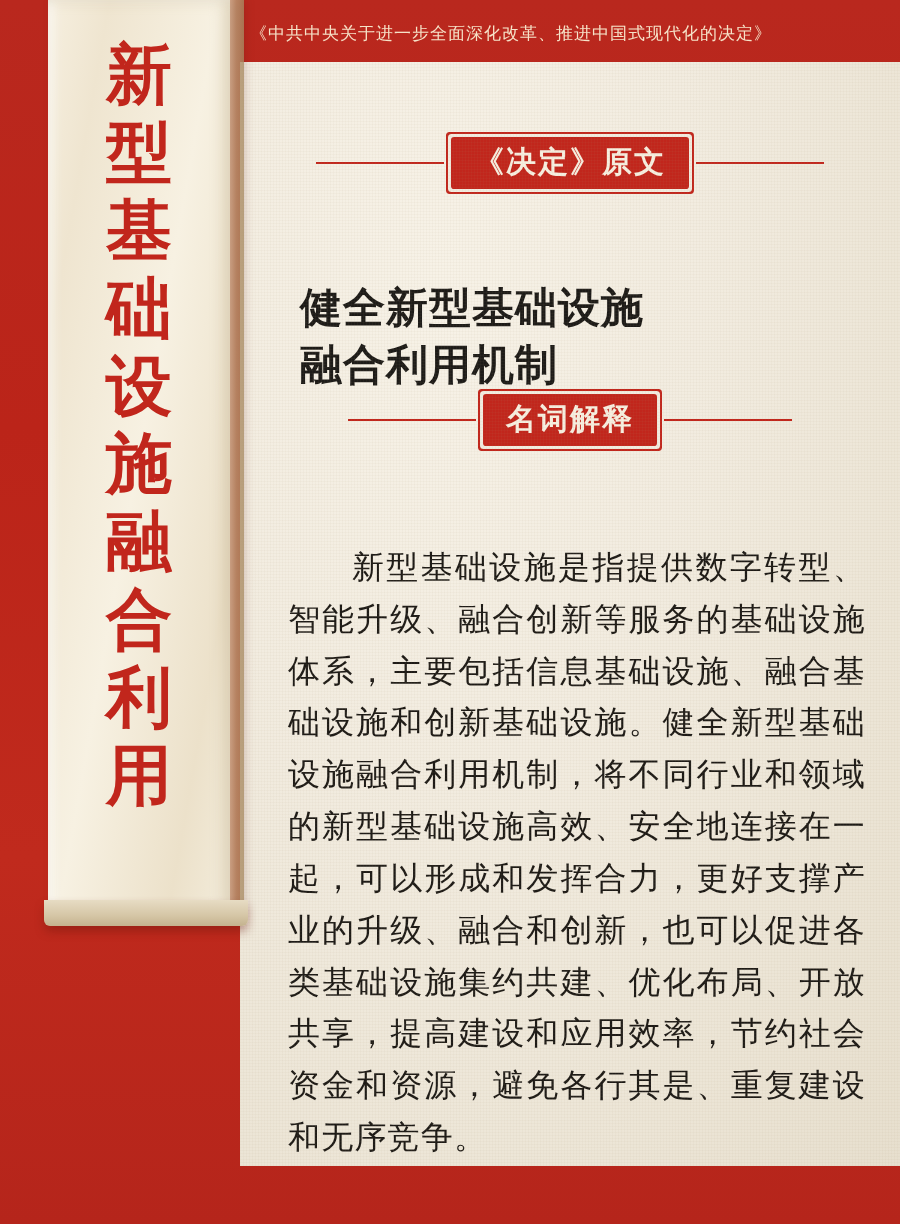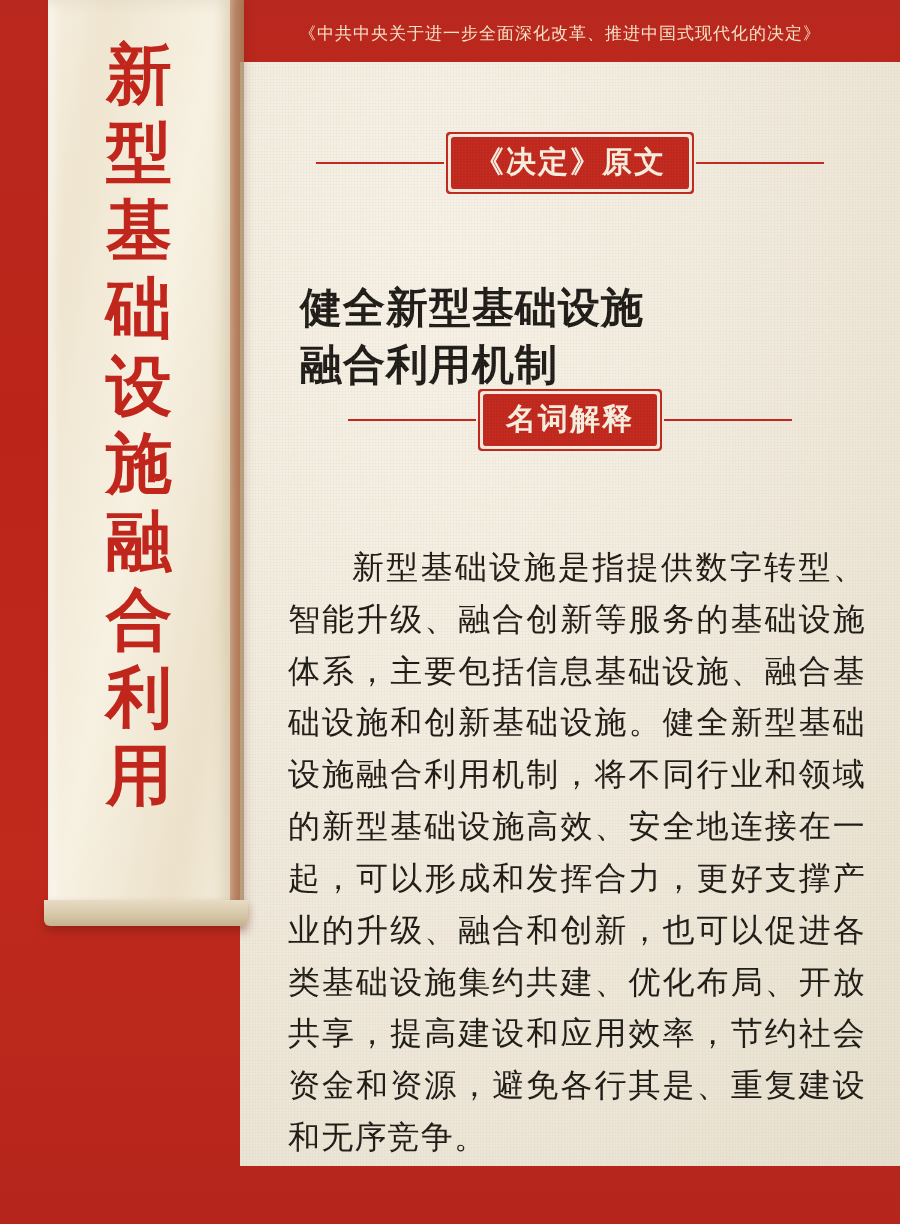--- a/index.html
+++ b/index.html
@@ -22,21 +22,21 @@
     background:
       linear-gradient(180deg, #b9281e 0%, #bb2419 35%, #c02a1d 70%, #b5251b 100%);
   }
 
   
   .header-line {
     position: absolute;
     top: 22px;
     left: 250px;
     width: 620px;
-    text-align: center;
+    text-align: left;
     color: #f6e2c8;
     font-size: 17px;
     letter-spacing: 1px;
     font-family: "Liberation Serif", "DejaVu Serif", serif;
     font-weight: 400;
     white-space: nowrap;
   }
 
   
   .banner-wrap {

